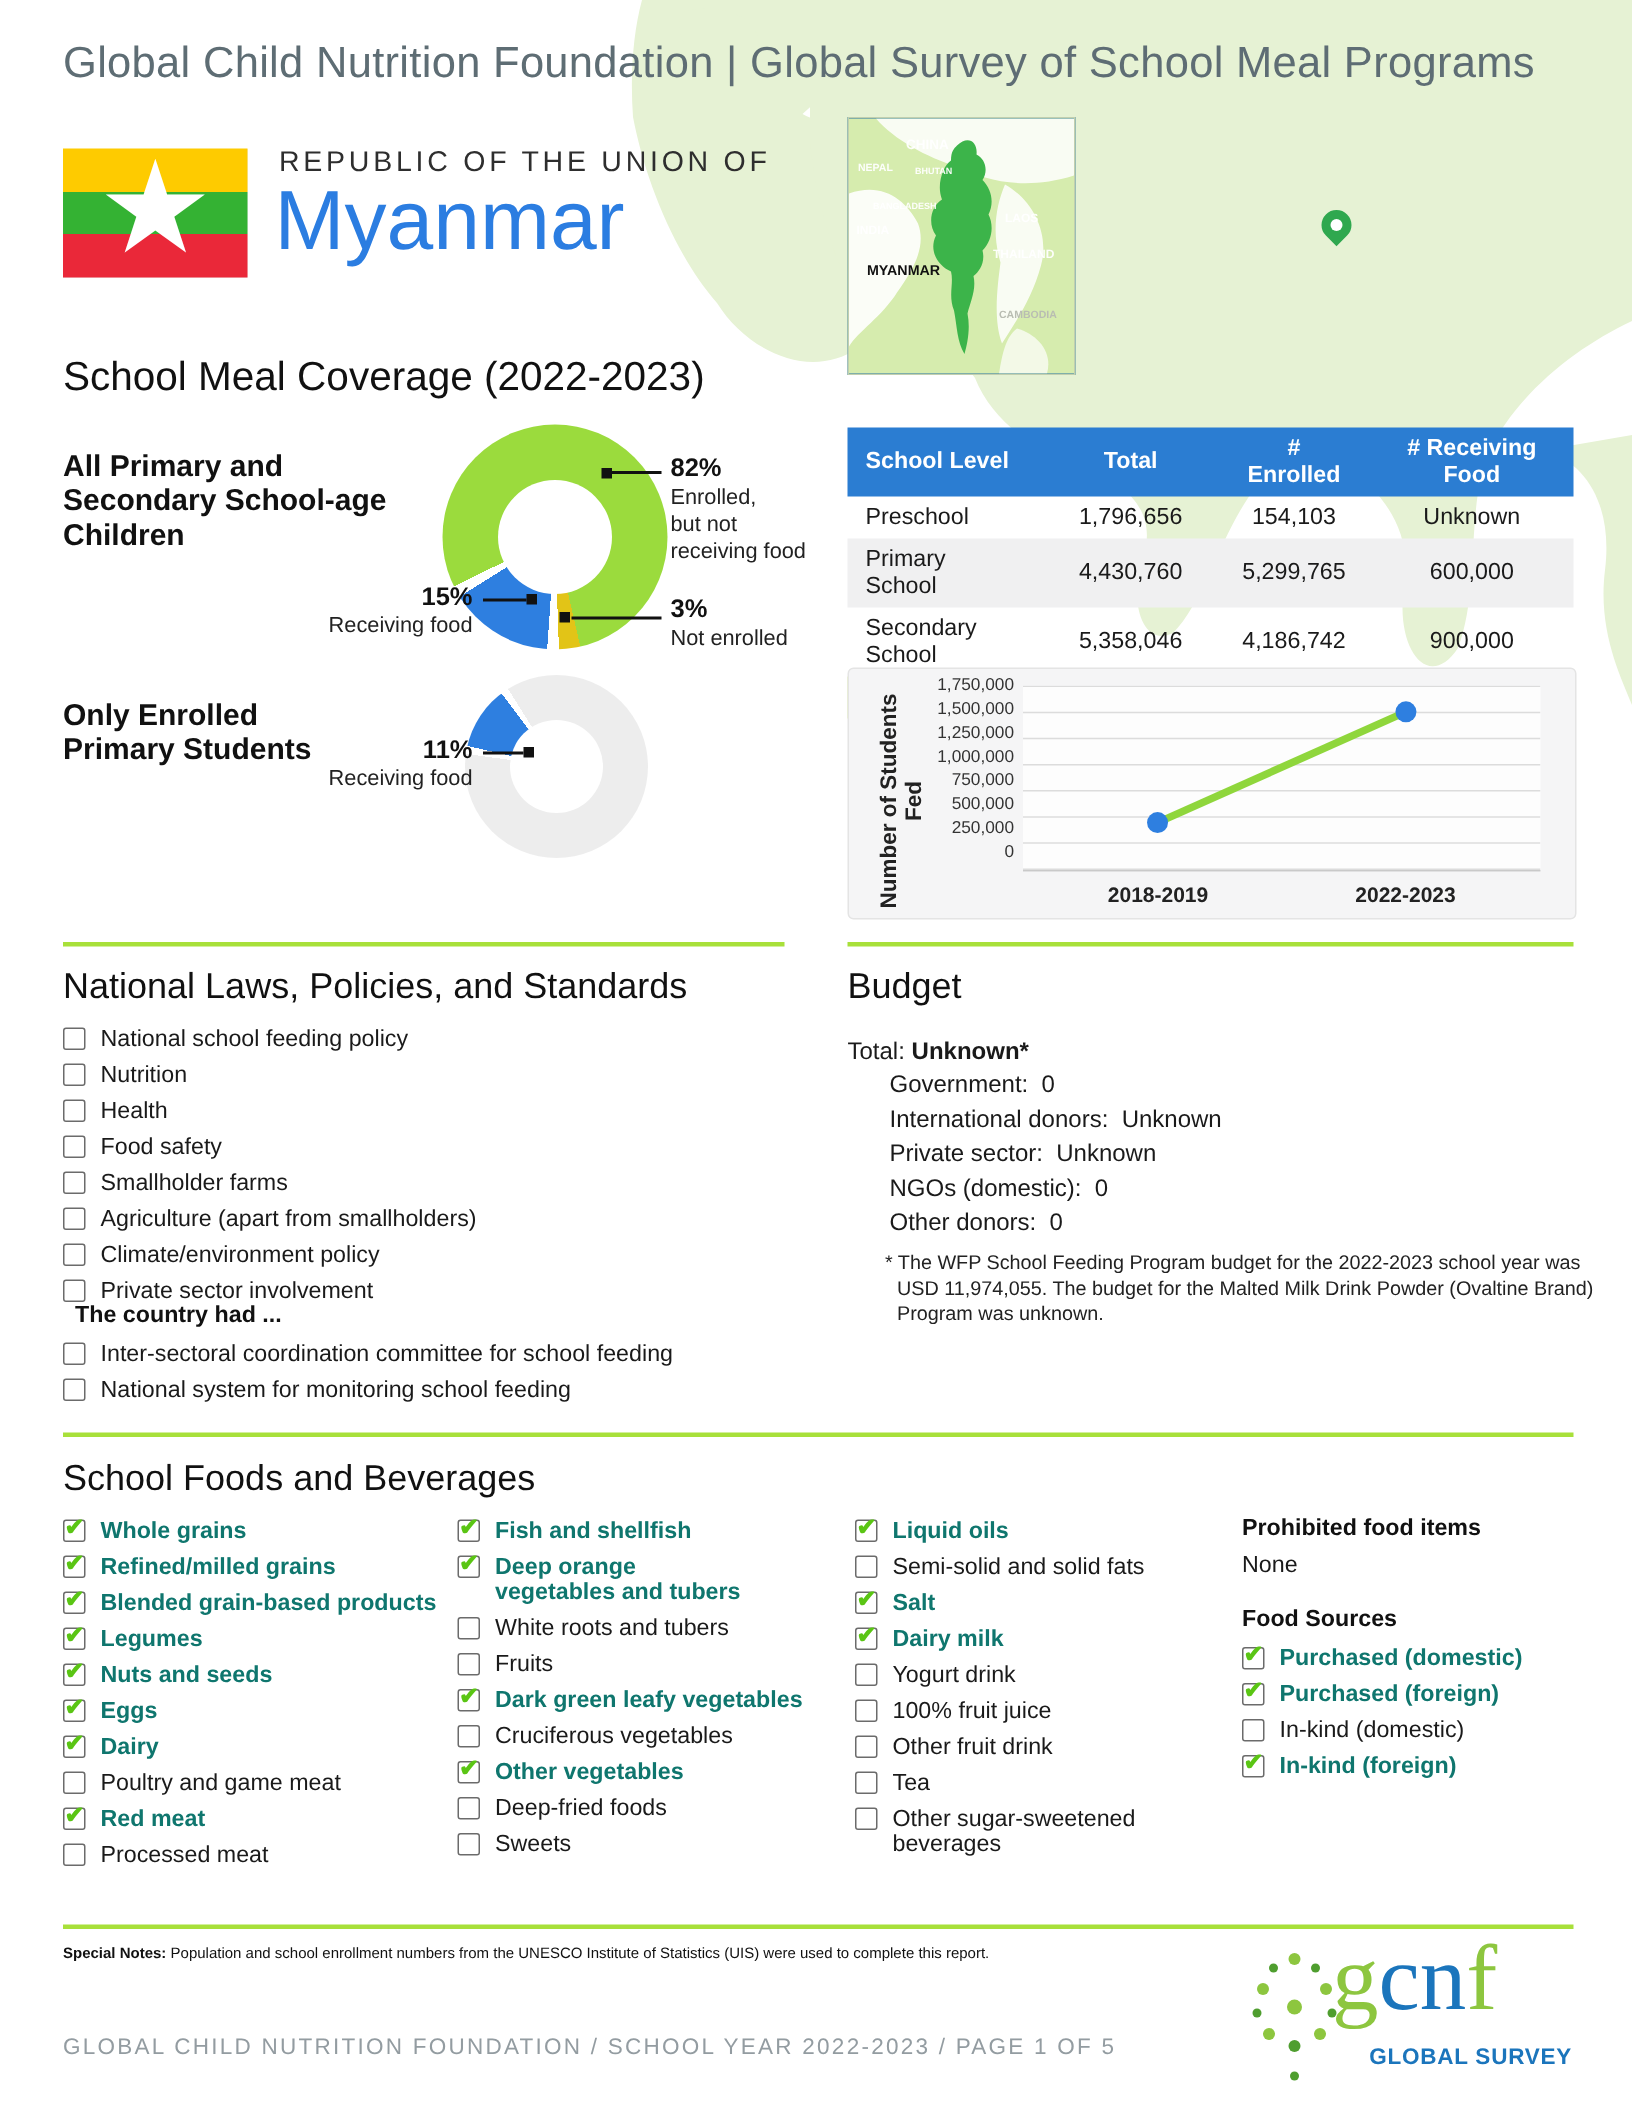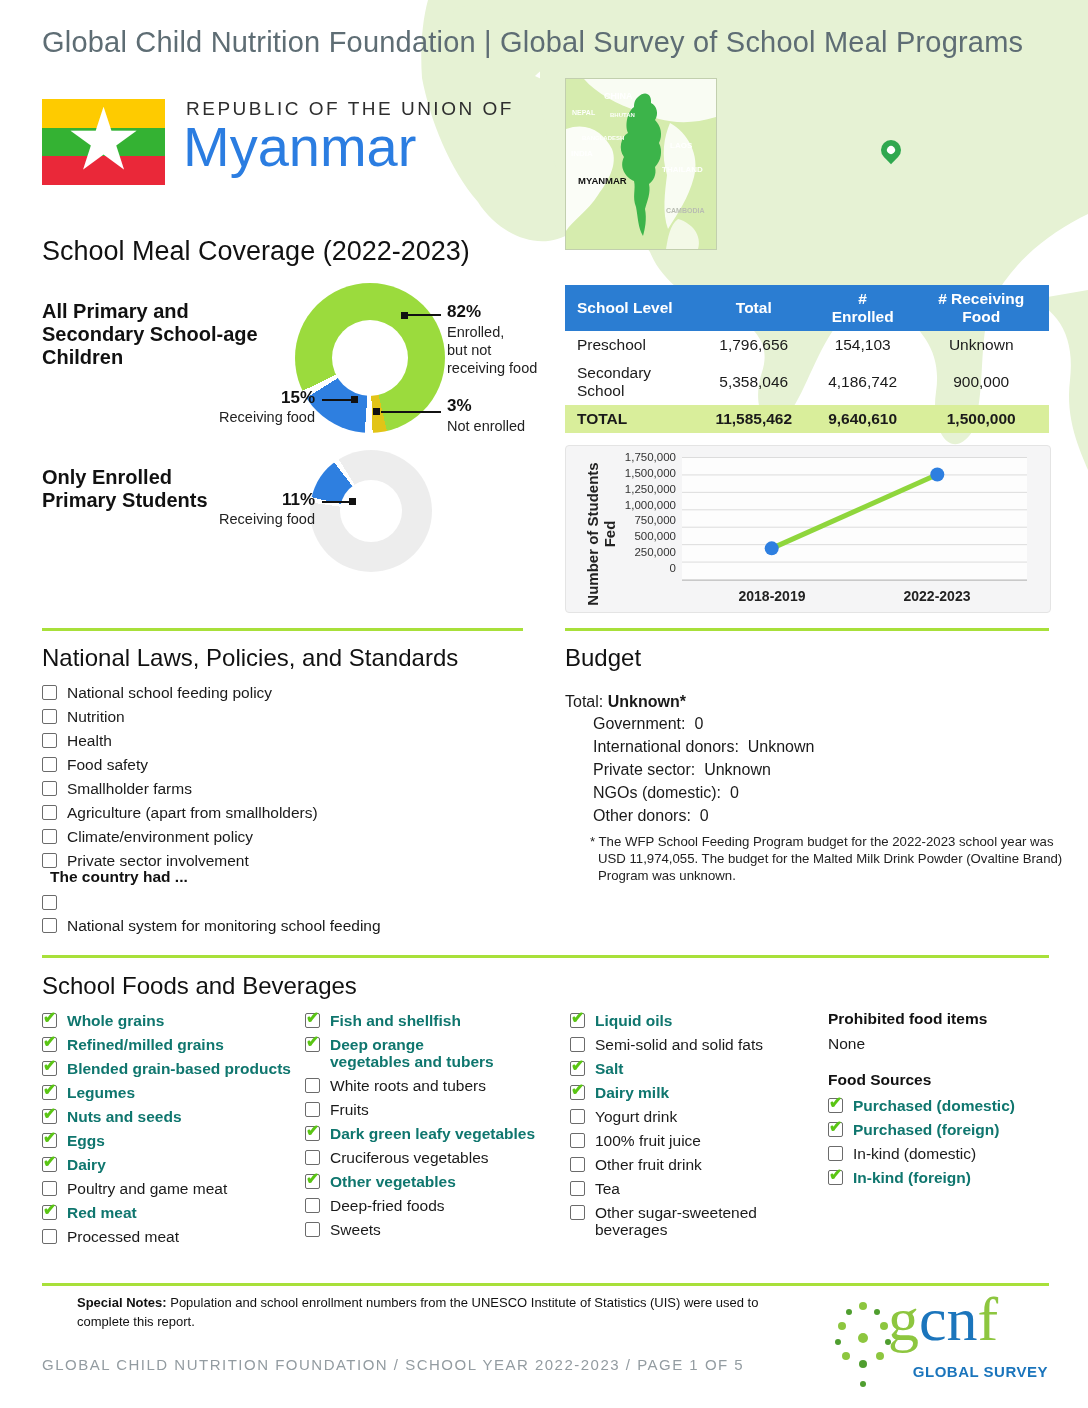--- a/index.html
+++ b/index.html
@@ -83,21 +83,21 @@
 
   
   .bline{font-size:16px;line-height:23px;color:#1a1a1a;}
   #budget-foot{font-size:13.2px;line-height:17px;color:#222;width:472px;
                padding-left:8px;text-indent:-8px;}
 
   
   .colhead{font-size:15.5px;font-weight:bold;color:#111;}
 
   
-  #notes{left:42px;top:1293px;width:724px;font-size:13px;line-height:19px;color:#111;margin-left:35px;}
+  #notes{left:42px;top:1293px;width:724px;font-size:10px;line-height:19px;color:#111;}
   #footer-line{left:42px;top:1356px;font-size:15px;letter-spacing:1.5px;color:#939ca1;}
   #logo-text{left:888px;top:1284px;font-family:"Liberation Serif",serif;font-size:62px;}
   #logo-sub{right:40px;top:1363px;font-size:15px;font-weight:bold;color:#1b75bc;letter-spacing:.5px;}
   .lg{color:#8dc63f;} .lb{color:#1b75bc;}
 </style>
 </head>
 <body>
 
 <div id="page">
 
@@ -184,20 +184,26 @@
       <div>Total</div>
       <div># Enrolled</div>
       <div># Receiving Food</div>
     </div>
     <div class="trow">
       <div>Preschool</div>
       <div>1,796,656</div>
       <div>154,103</div>
       <div>Unknown</div>
     </div>
+    <div class="trow r1">
+      <div>Primary School</div>
+      <div>4,430,760</div>
+      <div>5,299,765</div>
+      <div>600,000</div>
+    </div>
     <div class="trow">
       <div>Secondary School</div>
       <div>5,358,046</div>
       <div>4,186,742</div>
       <div>900,000</div>
     </div>
     <div class="trow rt">
       <div>TOTAL</div>
       <div>11,585,462</div>
       <div>9,640,610</div>
@@ -272,20 +278,21 @@
       </div>
     <div class="fitem">
         <span class="cb"></span>
         <span class="flbl">Private sector involvement</span>
       </div>
   </div>
   <div class="abs colhead" style="left:50px;top:868px;">The country had ...</div>
   <div class="abs" style="left:42px;top:894px;width:500px;">
     <div class="fitem">
         <span class="cb"></span>
+        <span class="flbl">Inter-sectoral coordination committee for school feeding</span>
       </div>
     <div class="fitem">
         <span class="cb"></span>
         <span class="flbl">National system for monitoring school feeding</span>
       </div>
   </div>
 
   <div class="abs sect" style="left:565px;top:644px;">Budget</div>
   <div class="abs bline" style="left:565px;top:690px;">
     <span>Total:</span>

